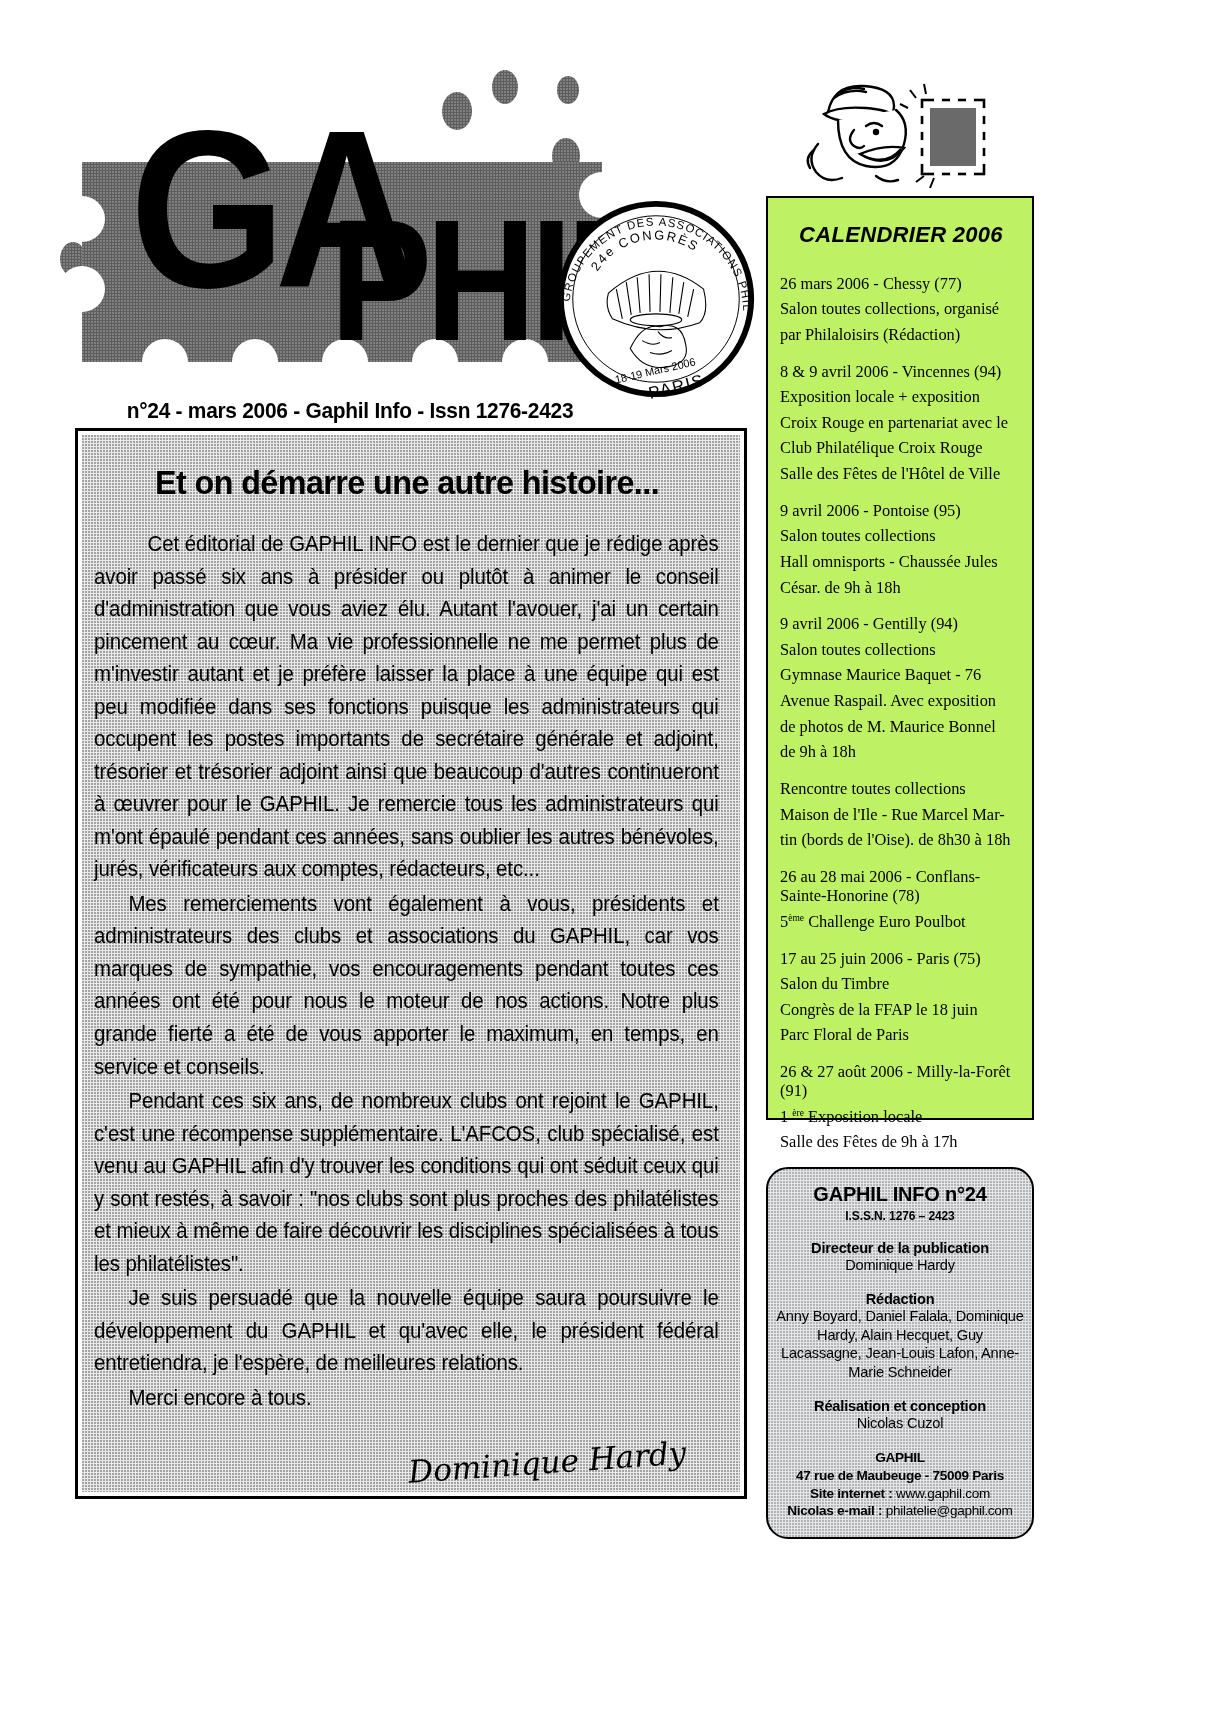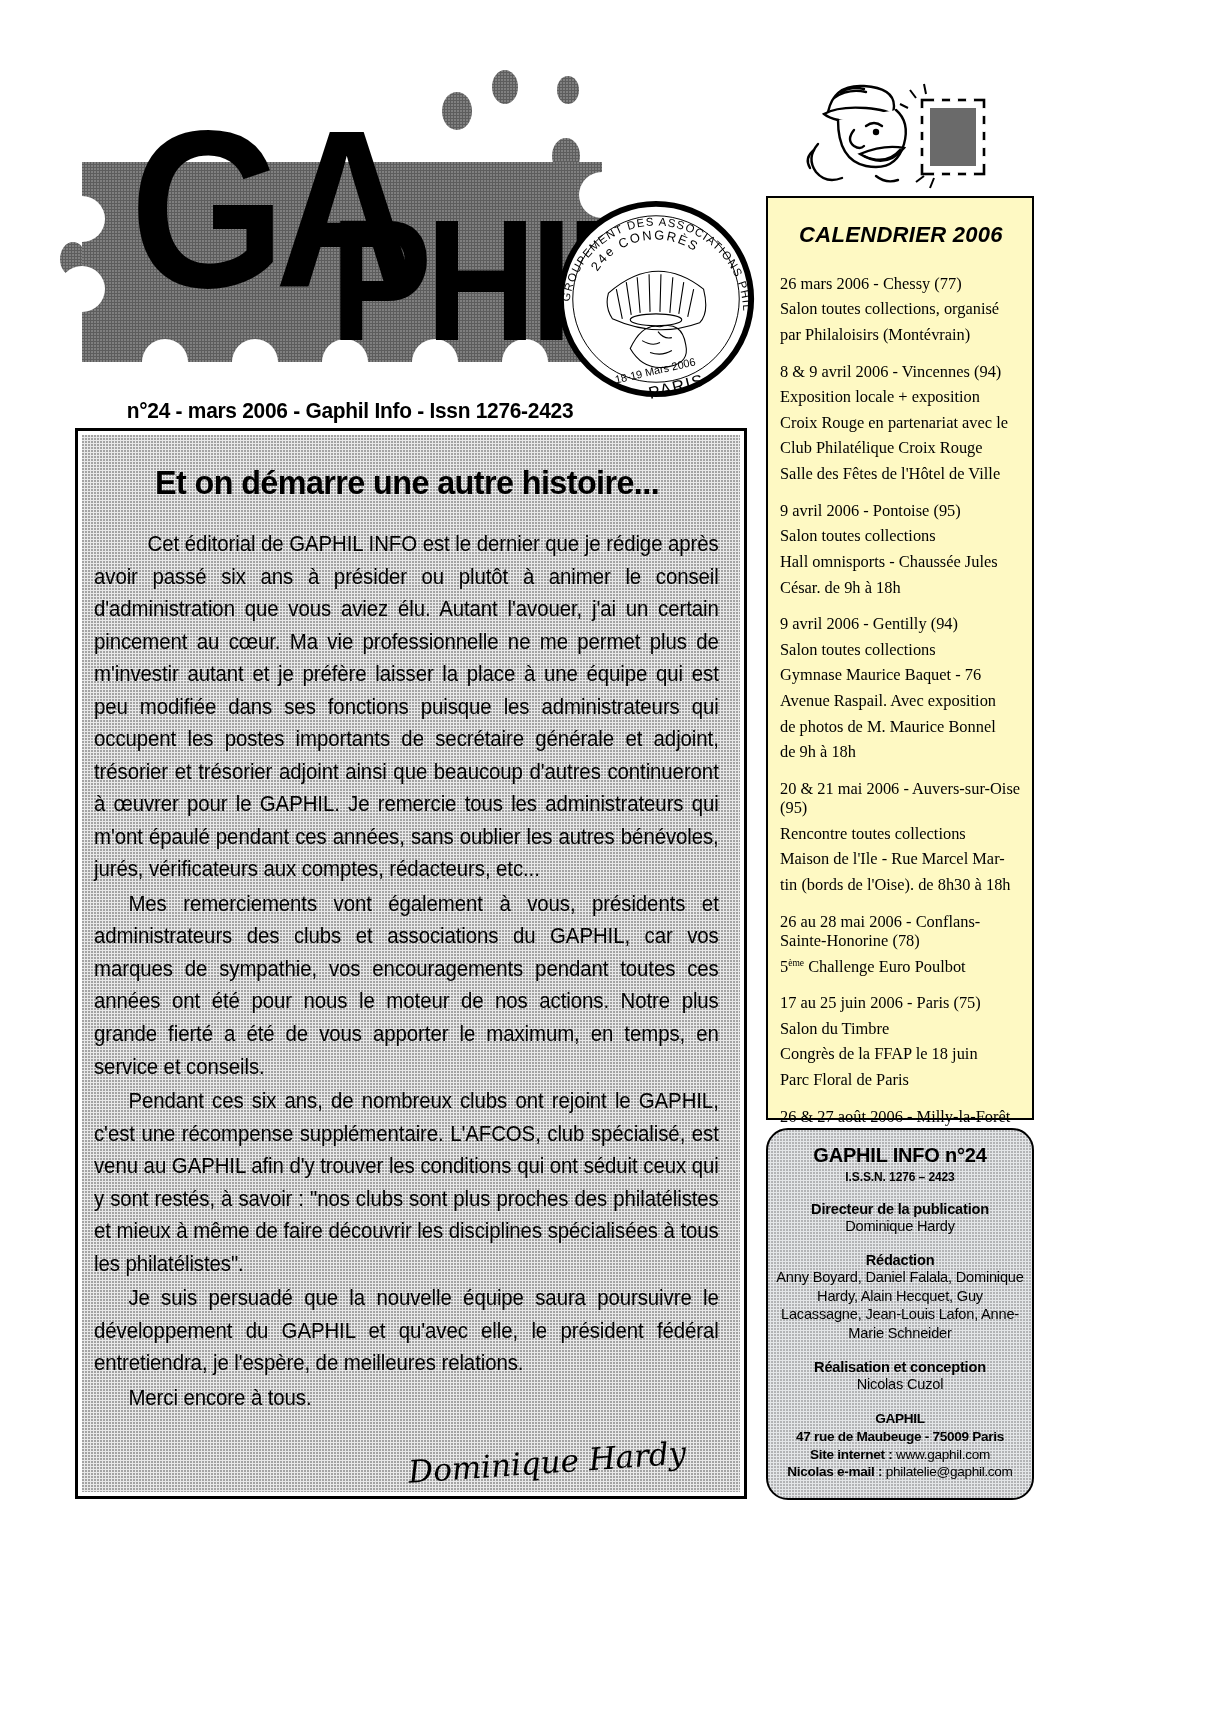--- a/index.html
+++ b/index.html
@@ -15,20 +15,21 @@
     background-color:#e9e9e9;
     background-image:
       radial-gradient(circle at 1px 1px, rgba(0,0,0,.30) 0.85px, transparent 1.1px);
     background-size:3px 3px;
   }
   .screen-soft{
     background-color:#e4e6e8;
     background-image:
       radial-gradient(circle at 1px 1px, rgba(0,0,0,.22) 0.8px, transparent 1.05px);
     background-size:3px 3px;
+    margin-top:39px;
   }
 
   
   #masthead{position:absolute;left:0;top:0;width:760px;height:420px;}
 
   #logo-art{position:absolute;left:60px;top:70px;width:660px;height:300px;}
 
   .blob{position:absolute;background:#5d5d5d;border-radius:50%;
         background-image:radial-gradient(circle at 1px 1px, rgba(255,255,255,.22) 0.7px, transparent 1px);
         background-size:3px 3px;}
@@ -71,21 +72,21 @@
   .para.indent-sm{text-indent:36px;}
   #signature{
     margin-top:18px;text-align:right;padding-right:34px;
     font-family:"DejaVu Serif", serif;font-style:italic;font-size:31px;
     transform:rotate(-4deg);transform-origin:right center;
   }
 
   
   #calendar{
     position:absolute;left:766px;top:196px;width:268px;height:924px;
-    border:2.5px solid #000;box-sizing:border-box;background:#fef9c3;
+    border:2.5px solid #000;box-sizing:border-box;background:#bef264;
     padding:12px 10px 24px 12px;
   }
   #calendar-title{
     text-align:center;font-size:22px;font-weight:bold;font-style:italic;
     letter-spacing:.3px;margin:12px 0 26px 0;
   }
   .cal-entry{margin-bottom:17px;font-family:"Liberation Serif", serif;}
   .cal-head{font-size:16.4px;font-weight:normal;line-height:1.18;}
   .cal-body{font-size:16.4px;line-height:1.2;margin-top:6px;}
   .cal-body sup{font-size:9.5px;vertical-align:super;}
@@ -243,21 +244,21 @@
     <div id="signature">Dominique Hardy</div>
   </div>
 </div>
 
 <div id="calendar">
   <div id="calendar-title">CALENDRIER 2006</div>
   <div id="calendar-entries">
       <div class="cal-entry">
         <div class="cal-head">26 mars 2006 - Chessy (77)</div>
         <div class="cal-body">Salon toutes collections, organisé</div>
-        <div class="cal-body">par Philaloisirs (Montévrain)</div>
+        <div class="cal-body">par Philaloisirs (Rédaction)</div>
       </div>
       <div class="cal-entry">
         <div class="cal-head">8 &amp; 9 avril 2006 - Vincennes (94)</div>
         <div class="cal-body">Exposition locale + exposition</div>
         <div class="cal-body">Croix Rouge en partenariat avec le</div>
         <div class="cal-body">Club Philatélique Croix Rouge</div>
         <div class="cal-body">Salle des Fêtes de l'Hôtel de Ville</div>
       </div>
       <div class="cal-entry">
         <div class="cal-head">9 avril 2006 - Pontoise (95)</div>
@@ -267,21 +268,20 @@
       </div>
       <div class="cal-entry">
         <div class="cal-head">9 avril 2006 - Gentilly (94)</div>
         <div class="cal-body">Salon toutes collections</div>
         <div class="cal-body">Gymnase Maurice Baquet - 76</div>
         <div class="cal-body">Avenue Raspail. Avec exposition</div>
         <div class="cal-body">de photos de M. Maurice Bonnel</div>
         <div class="cal-body">de 9h à 18h</div>
       </div>
       <div class="cal-entry">
-        <div class="cal-head">20 &amp; 21 mai 2006 - Auvers-sur-Oise (95)</div>
         <div class="cal-body">Rencontre toutes collections</div>
         <div class="cal-body">Maison de l'Ile - Rue Marcel Mar-</div>
         <div class="cal-body">tin (bords de l'Oise). de 8h30 à 18h</div>
       </div>
       <div class="cal-entry">
         <div class="cal-head">26 au 28 mai 2006 - Conflans-Sainte-Honorine (78)</div>
         <div class="cal-body">5<sup>ème</sup> Challenge Euro Poulbot</div>
       </div>
       <div class="cal-entry">
         <div class="cal-head">17 au 25 juin 2006 - Paris (75)</div>

